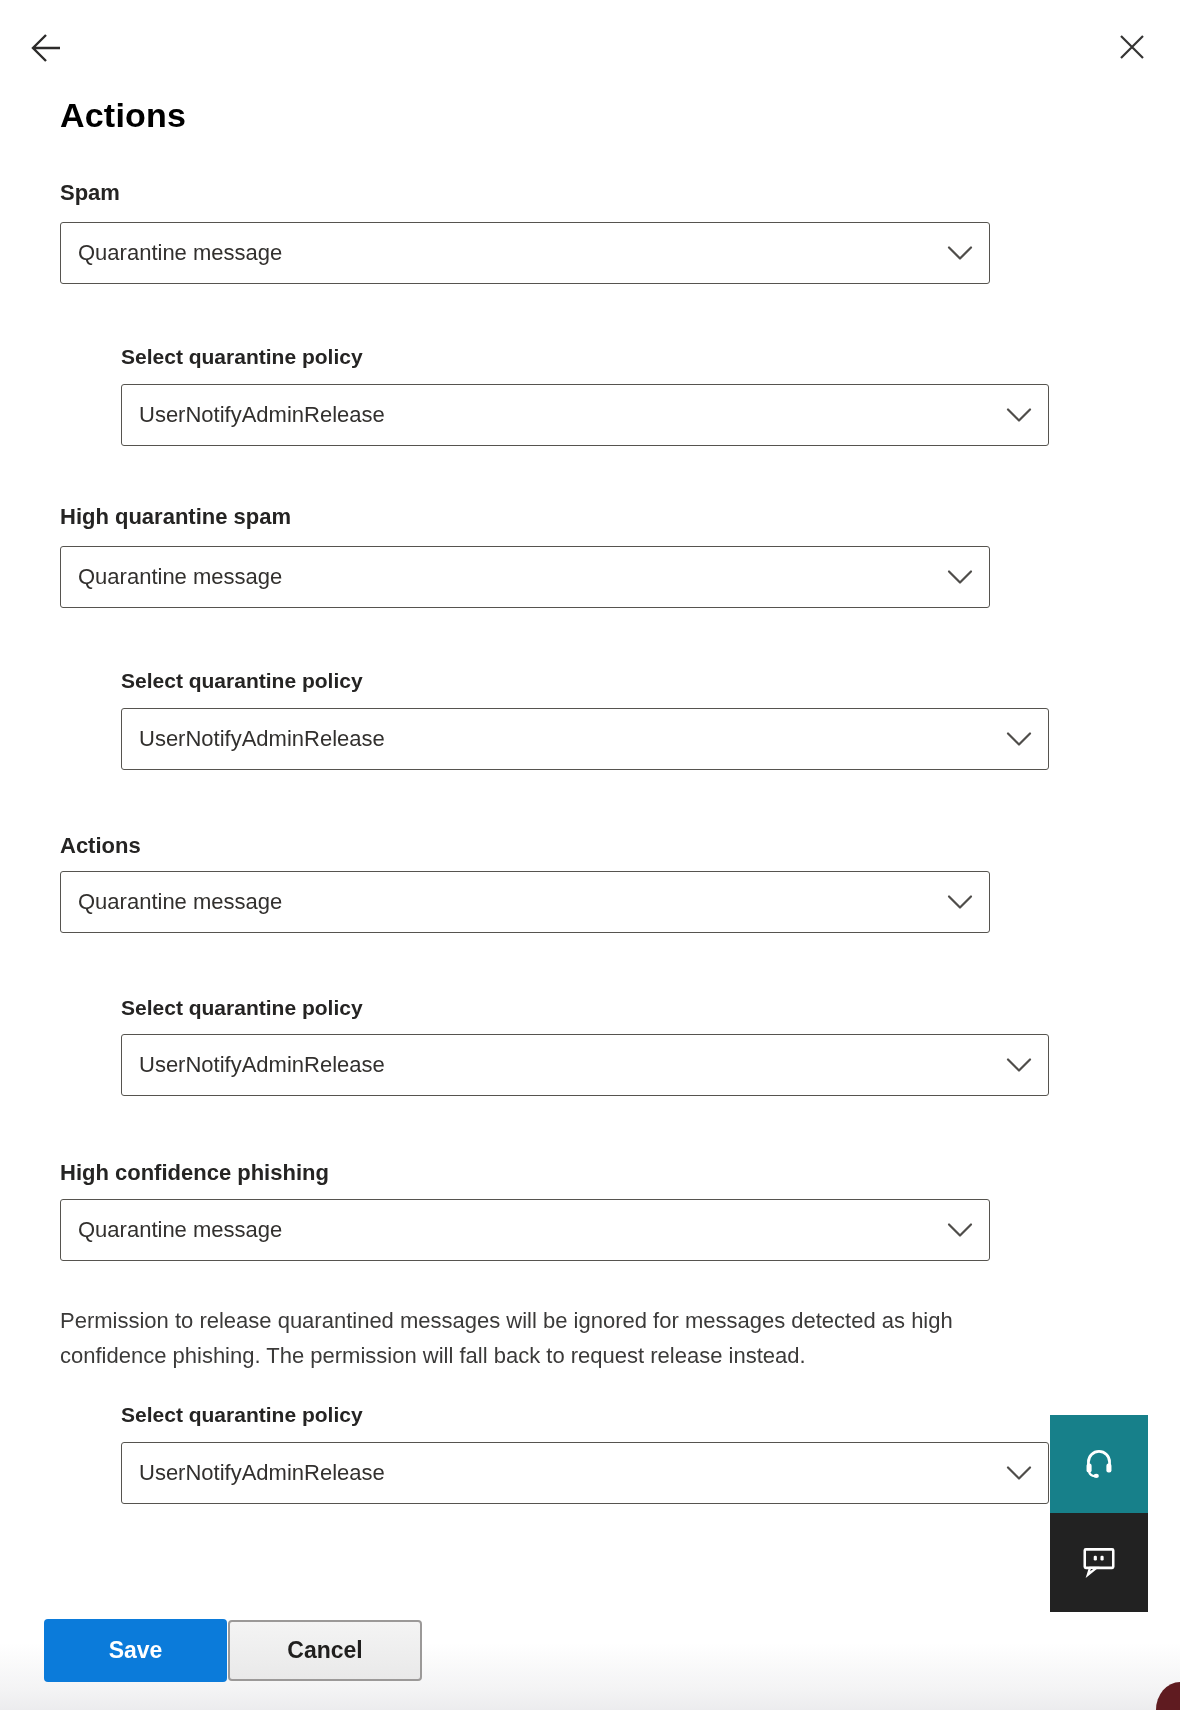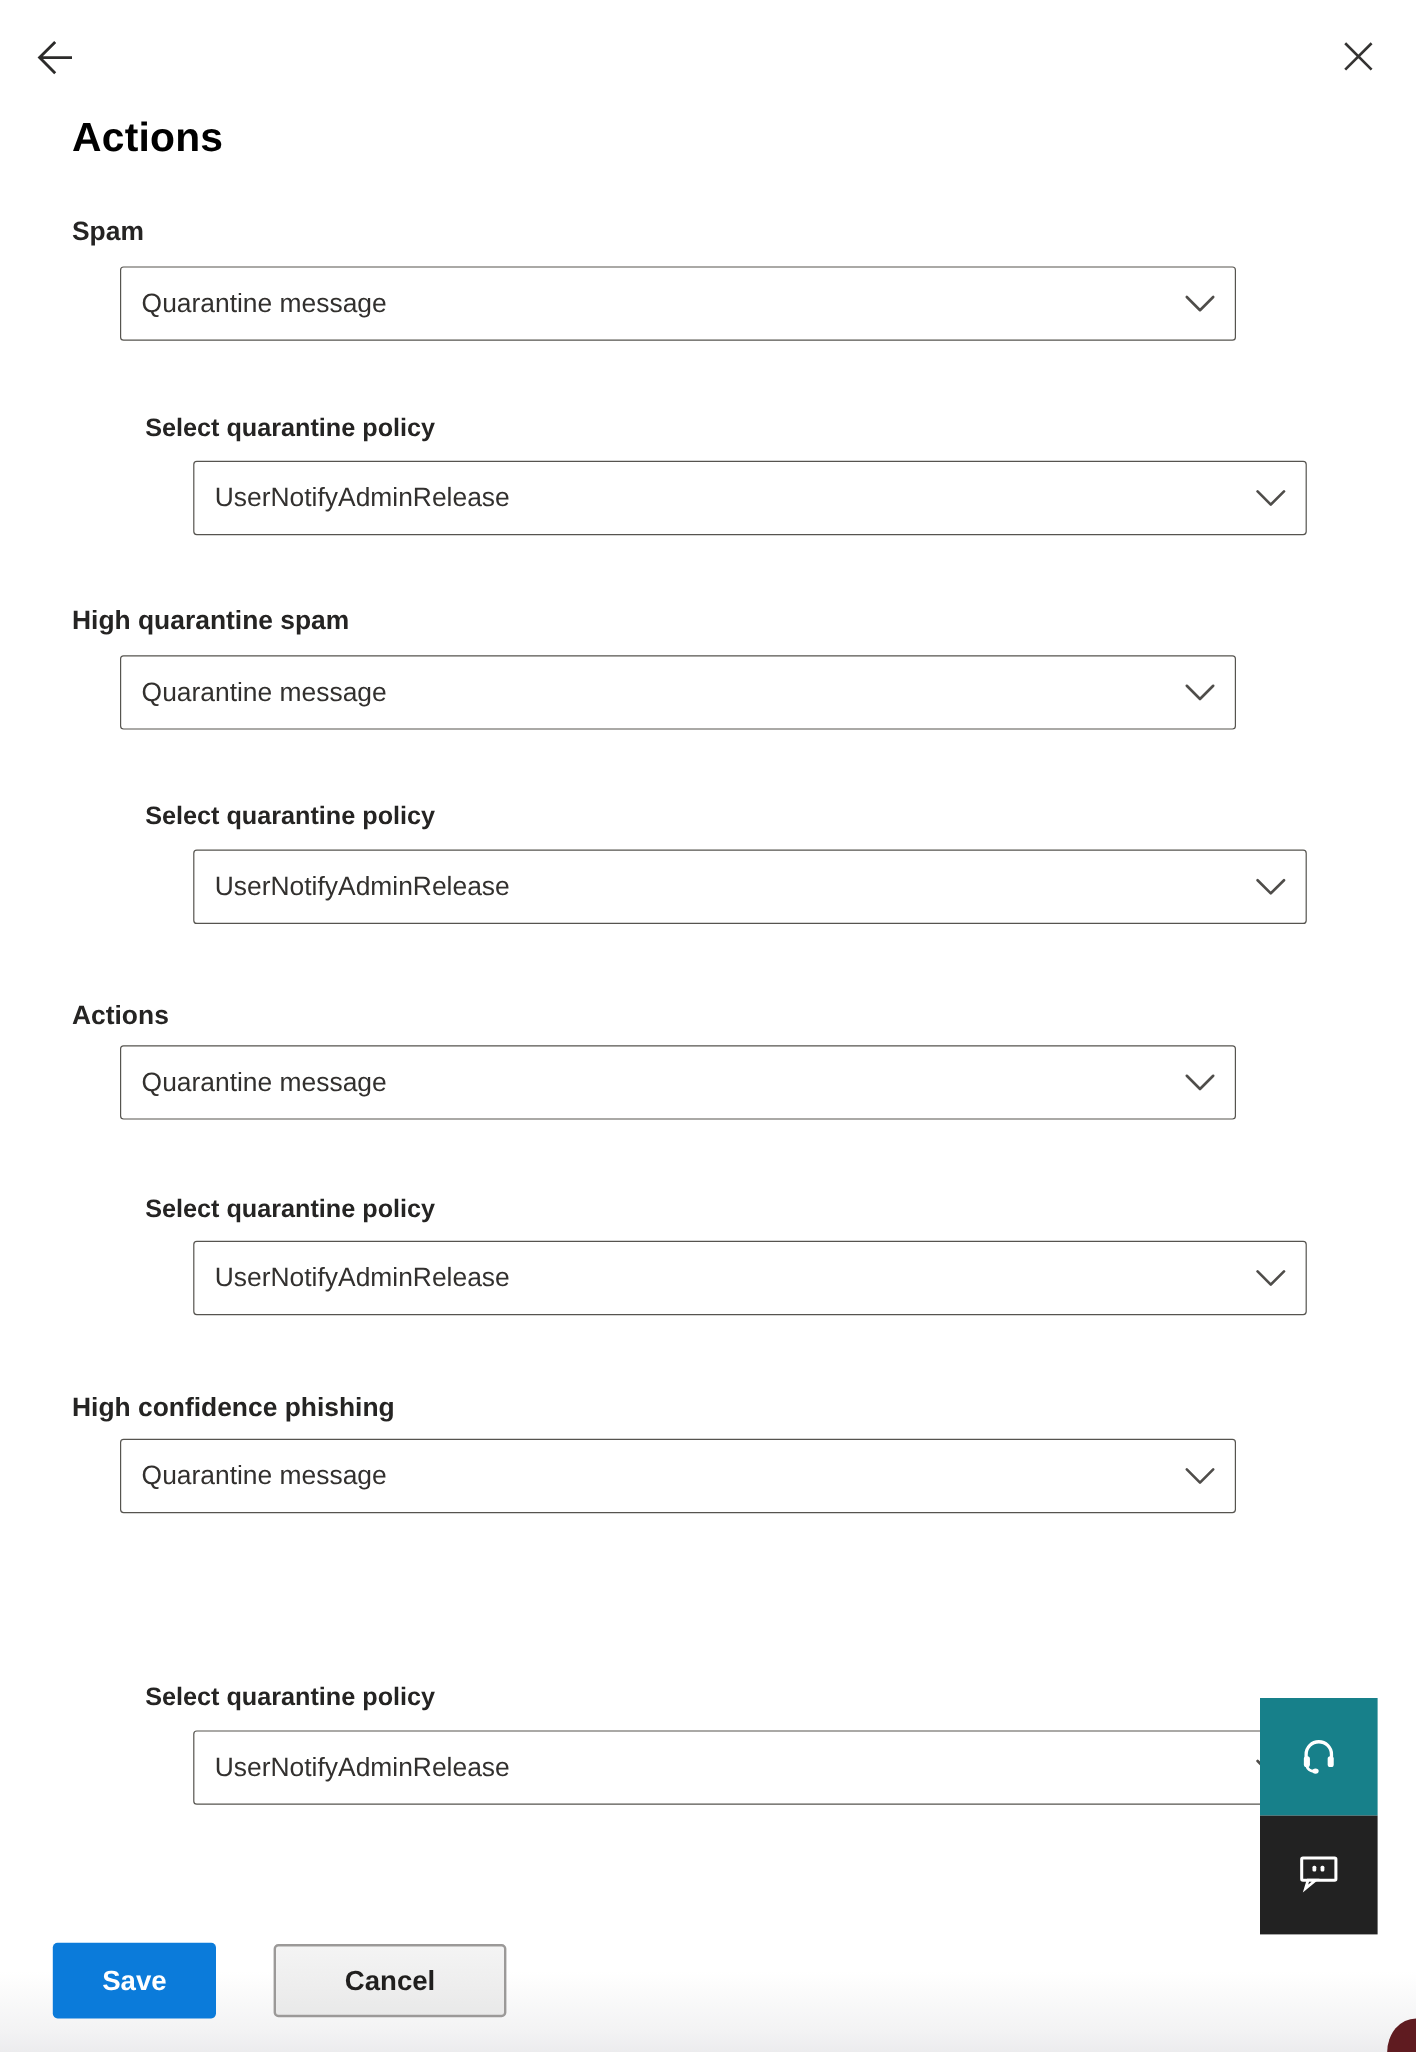--- a/index.html
+++ b/index.html
@@ -6,41 +6,41 @@
   .canvas{
     position:relative;width:1180px;height:1710px;overflow:hidden;background:#ffffff;
     font-family:"Liberation Sans", sans-serif;color:#252423;
   }
   .abs{position:absolute;}
   .page-title{font-size:34px;font-weight:700;color:#000000;letter-spacing:.2px;}
   .section-label{font-size:22px;font-weight:600;color:#252423;}
   .sub-label{font-size:21px;font-weight:600;color:#252423;}
   .combo{
     position:absolute;height:62px;border:1.5px solid #56544f;border-radius:3px;background:#fff;
-    box-sizing:border-box;cursor:pointer;margin-left:40px;
+    box-sizing:border-box;cursor:pointer;
   }
   .combo-text{
     position:absolute;left:17px;top:50%;transform:translateY(-50%);
     font-size:22px;font-weight:400;color:#32302e;white-space:nowrap;
   }
   .chevron{position:absolute;right:16px;top:50%;transform:translateY(-50%);line-height:0;}
   .note-text{font-size:22px;font-weight:400;color:#3b3a39;line-height:35px;}
   .clip-label{
     position:absolute;left:60px;top:1566px;width:800px;height:22px;overflow:hidden;
     font-size:22px;font-weight:600;color:#252423;line-height:30px;
   }
   .footer-strip{
     position:absolute;left:0;top:1588px;width:1180px;height:122px;
     background:linear-gradient(180deg,#ffffff 0%,#ffffff 45%,#f3f3f4 85%,#ececee 100%);
   }
   .btn{
     position:absolute;display:flex;align-items:center;justify-content:center;
     font-size:23px;font-weight:600;border-radius:4px;cursor:pointer;box-sizing:border-box;
   }
-  .btn-save{left:44px;top:1619px;width:136px;height:63px;background:#0b7bda;color:#ffffff;border:none;}
+  .btn-save{left:44px;top:1619px;width:183px;height:63px;background:#0b7bda;color:#ffffff;border:none;}
   .btn-cancel{
     left:228px;top:1620px;width:194px;height:61px;color:#201f1e;
     background:linear-gradient(180deg,#f4f4f4 0%,#e9e9e9 100%);border:2px solid #9b9998;
   }
   .help-btn{
     position:absolute;left:1050px;width:98px;display:flex;align-items:center;justify-content:center;cursor:pointer;
   }
   .help-teal{top:1415px;height:98px;background:#17808a;}
   .help-dark{top:1513px;height:99px;background:#222222;}
   .corner-red{
@@ -135,20 +135,21 @@
   <div class="abs section-label" style="left:60px;top:1160px;">High confidence phishing</div>
   <div class="combo" style="left:60px;top:1199px;width:930px;">
     <span class="combo-text">Quarantine message</span>
     <span class="chevron">
       <svg width="26" height="15" viewBox="0 0 26 15">
           <path d="M2 2 L13 13 L24 2" fill="none" stroke="#4f4d4a" stroke-width="2.2" stroke-linecap="round" stroke-linejoin="round"></path>
         </svg>
     </span>
   </div>
 
+  <div class="abs note-text" style="left:60px;top:1303px;width:975px;">Permission to release quarantined messages will be ignored for messages detected as high confidence phishing. The permission will fall back to request release instead.</div>
 
   <div class="abs sub-label" style="left:121px;top:1403px;">Select quarantine policy</div>
   <div class="combo" style="left:121px;top:1442px;width:928px;">
     <span class="combo-text">UserNotifyAdminRelease</span>
     <span class="chevron">
       <svg width="26" height="15" viewBox="0 0 26 15">
           <path d="M2 2 L13 13 L24 2" fill="none" stroke="#4f4d4a" stroke-width="2.2" stroke-linecap="round" stroke-linejoin="round"></path>
         </svg>
     </span>
   </div>

